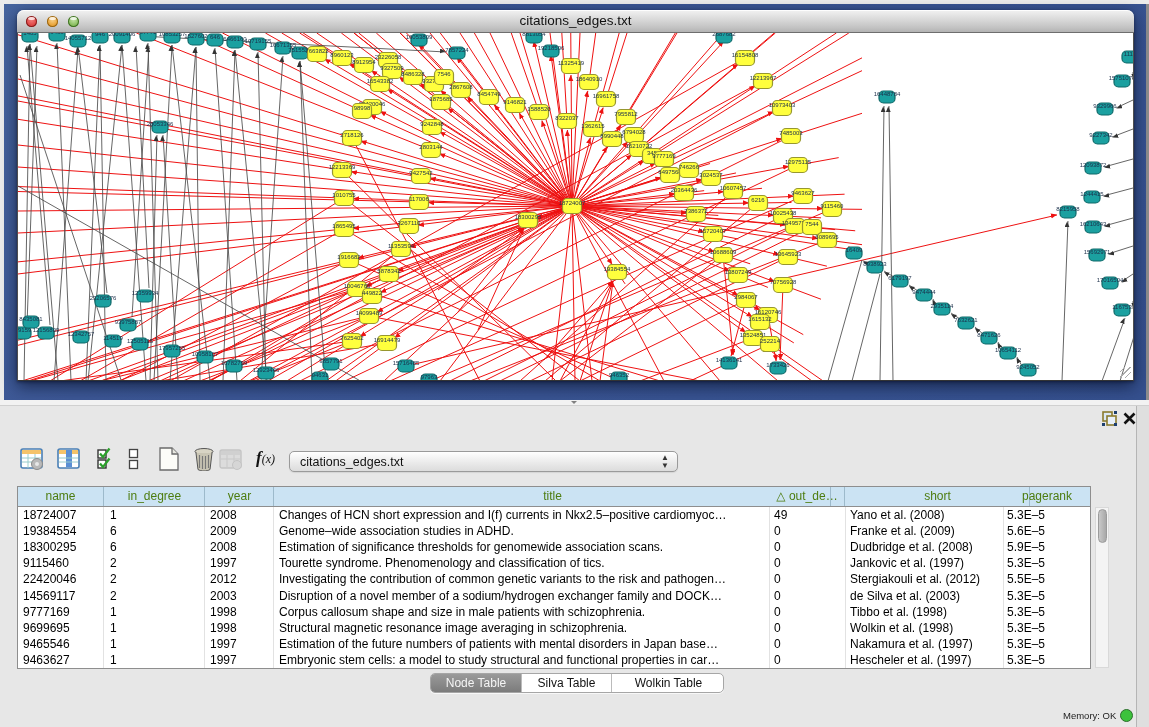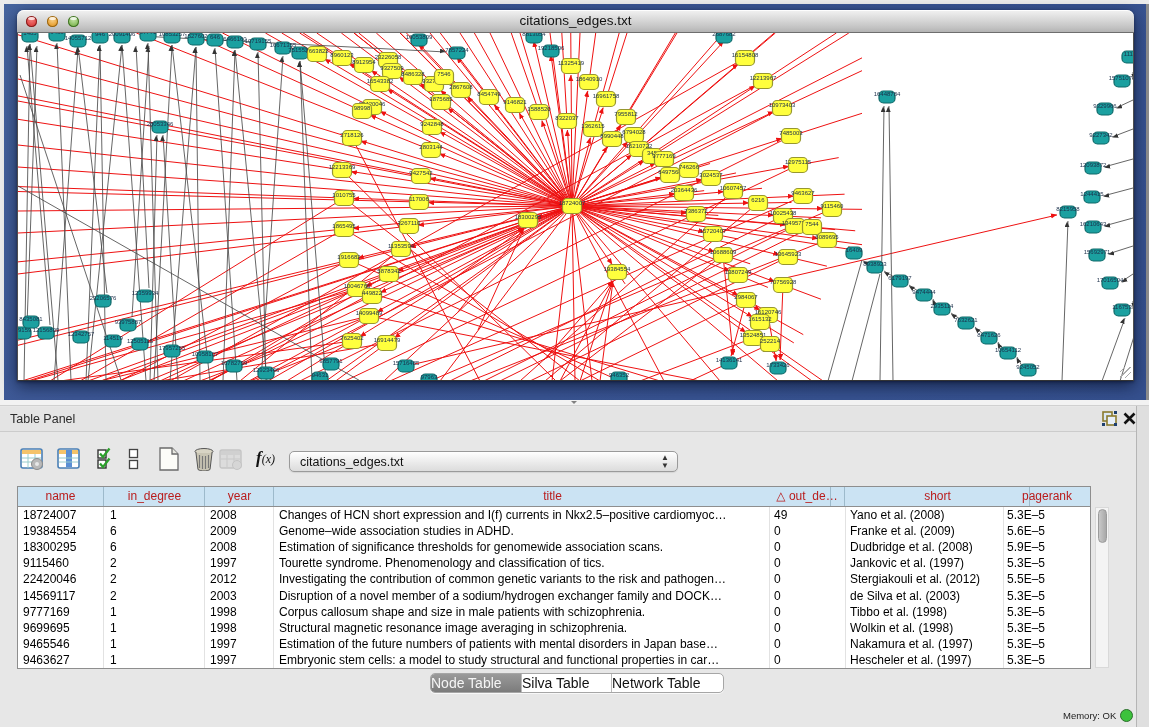--- a/index.html
+++ b/index.html
@@ -32,32 +32,32 @@
 #pfloat{position:absolute;left:1102px;top:411px}
 #pclose{position:absolute;left:1123px;top:411px}
 #toolbar{position:absolute;left:0;top:0;width:1149px;height:727px;pointer-events:none}
 .ticon{position:absolute;top:447px}
 #combo{position:absolute;left:289px;top:451px;width:389px;height:21px;border:1px solid #9a9a9a;border-radius:5px;
  background:linear-gradient(#ffffff,#e9e9e9 60%,#dcdcdc);box-shadow:0 1px 1px rgba(0,0,0,.08)}
 #combo .ct{position:absolute;left:10px;top:3px;font-size:12.5px;color:#111}
 #combo .sp{position:absolute;right:8px;top:2px;font-size:8px;color:#333;line-height:8px}
 
 #thead{position:absolute;left:17px;top:486px;width:1074px;height:21px;background:#cbe3f3;border:1px solid #8e8e8e}
-.hc{position:absolute;top:0;height:19px;border-right:1px solid #9dbacb;font-size:12px;color:#b91c1c;text-align:center;line-height:19px}
+.hc{position:absolute;top:0;height:19px;border-right:1px solid #9dbacb;font-size:12px;color:#4d7c0f;text-align:center;line-height:19px}
 #tbody{position:absolute;left:17px;top:507px;width:1074px;height:162px;background:#fff;border:1px solid #8e8e8e;border-top:none}
 .tcol{position:absolute;top:507px;height:161px;width:1px;background:#e2e2e2}
 .trow{position:absolute;left:17px;width:1074px;height:16px;font-size:12px;color:#000;white-space:nowrap}
 .trow span{position:absolute;top:1px}
 .c0{left:6px}.c1{left:93px}.c2{left:193px}.c3{left:262px}.c4{left:757px}.c5{left:833px}.c6{left:990px}
 
 #vsb{position:absolute;left:1095px;top:507px;width:14px;height:161px;background:#f4f4f4;border:1px solid #d9d9d9}
 #vsb .thumb{position:absolute;left:1.5px;top:1px;width:9px;height:34px;border-radius:5px;background:linear-gradient(90deg,#c9c9c9,#a8a8a8);border:1px solid #9b9b9b}
 
 #tabs{position:absolute;left:430px;top:673px;width:294px;height:20px;border:1px solid #a6a6a6;border-radius:5px;background:#fff;overflow:hidden;box-shadow:0 1px 0 rgba(255,255,255,.7)}
-#tabs .seg{position:absolute;top:0;height:20px;font-size:14px;text-align:left;line-height:19px;color:#111}
+#tabs .seg{position:absolute;top:0;height:20px;font-size:12px;text-align:center;line-height:19px;color:#111}
 #tabs .sel{background:linear-gradient(#9a9a9a,#787878);color:#f5f5f5}
 #status{position:absolute;left:1063px;top:710px;font-size:9.5px;color:#222}
 #gdot{position:absolute;left:1120px;top:709px;width:13px;height:13px;border-radius:50%;background:#3cc23c;border:1.5px solid #2c6e2c}
 #pedge{position:absolute;left:1136px;top:406px;width:1px;height:321px;background:#b5b5b5}
 #pedge2{position:absolute;left:1137px;top:406px;width:12px;height:321px;background:#dfdfdf}
 </style></head><body>
 <div id="page">
  <div id="top">
   <div id="desktop"></div>
       <div id="rightgray"></div>
@@ -917,23 +917,20 @@
             <i></i>
           </div>
     <div class="title">citations_edges.txt</div>
         </div>
   </div>
  </div>
  <div id="split">
       <div class="arr"></div>
     </div>
  <div id="panel"></div>
- <div id="ptitle">
-      <span>Table Panel</span>
-    </div>
  <div id="pfloat"><svg width="16" height="16">
         <rect x="1" y="1" width="9" height="9" fill="#dce8f5" stroke="#8a7b2e" stroke-width="1.6"></rect>
         <rect x="5" y="5" width="9" height="9" fill="#e8f0fa" stroke="#8a7b2e" stroke-width="1.6"></rect>
         <rect x="12" y="0" width="3" height="3" fill="#1d3f6e"></rect>
         <rect x="0" y="12" width="3" height="3" fill="#1d3f6e"></rect>
         <rect x="12" y="12" width="3" height="3" fill="#1d3f6e"></rect>
       </svg></div>
  <div id="pclose"><svg width="13" height="13">
         <path d="M1.5 1.5L11.5 11.5M11.5 1.5L1.5 11.5" stroke="#111" stroke-width="2.6"></path>
       </svg></div>
@@ -1087,18 +1084,18 @@
       <span class="c4">0</span>
       <span class="c5">Hescheler et al. (1997)</span>
       <span class="c6">5.3E–5</span>
     </div>
  <div id="vsb">
       <div class="thumb"></div>
     </div>
  <div id="tabs">
   <div class="seg sel" style="left:0;width:90px">Node Table</div>
   <div class="seg" style="left:90px;width:90px;border-left:1px solid #bbb">Silva Table</div>
-  <div class="seg" style="left:180px;width:114px;border-left:1px solid #bbb">Network Table</div>
+  <div class="seg" style="left:180px;width:114px;border-left:1px solid #bbb">Wolkin Table</div>
  </div>
  <div id="status">Memory: OK</div>
     <div id="gdot"></div>
  <div id="pedge"></div>
     <div id="pedge2"></div>
 </div>
 </body></html>

